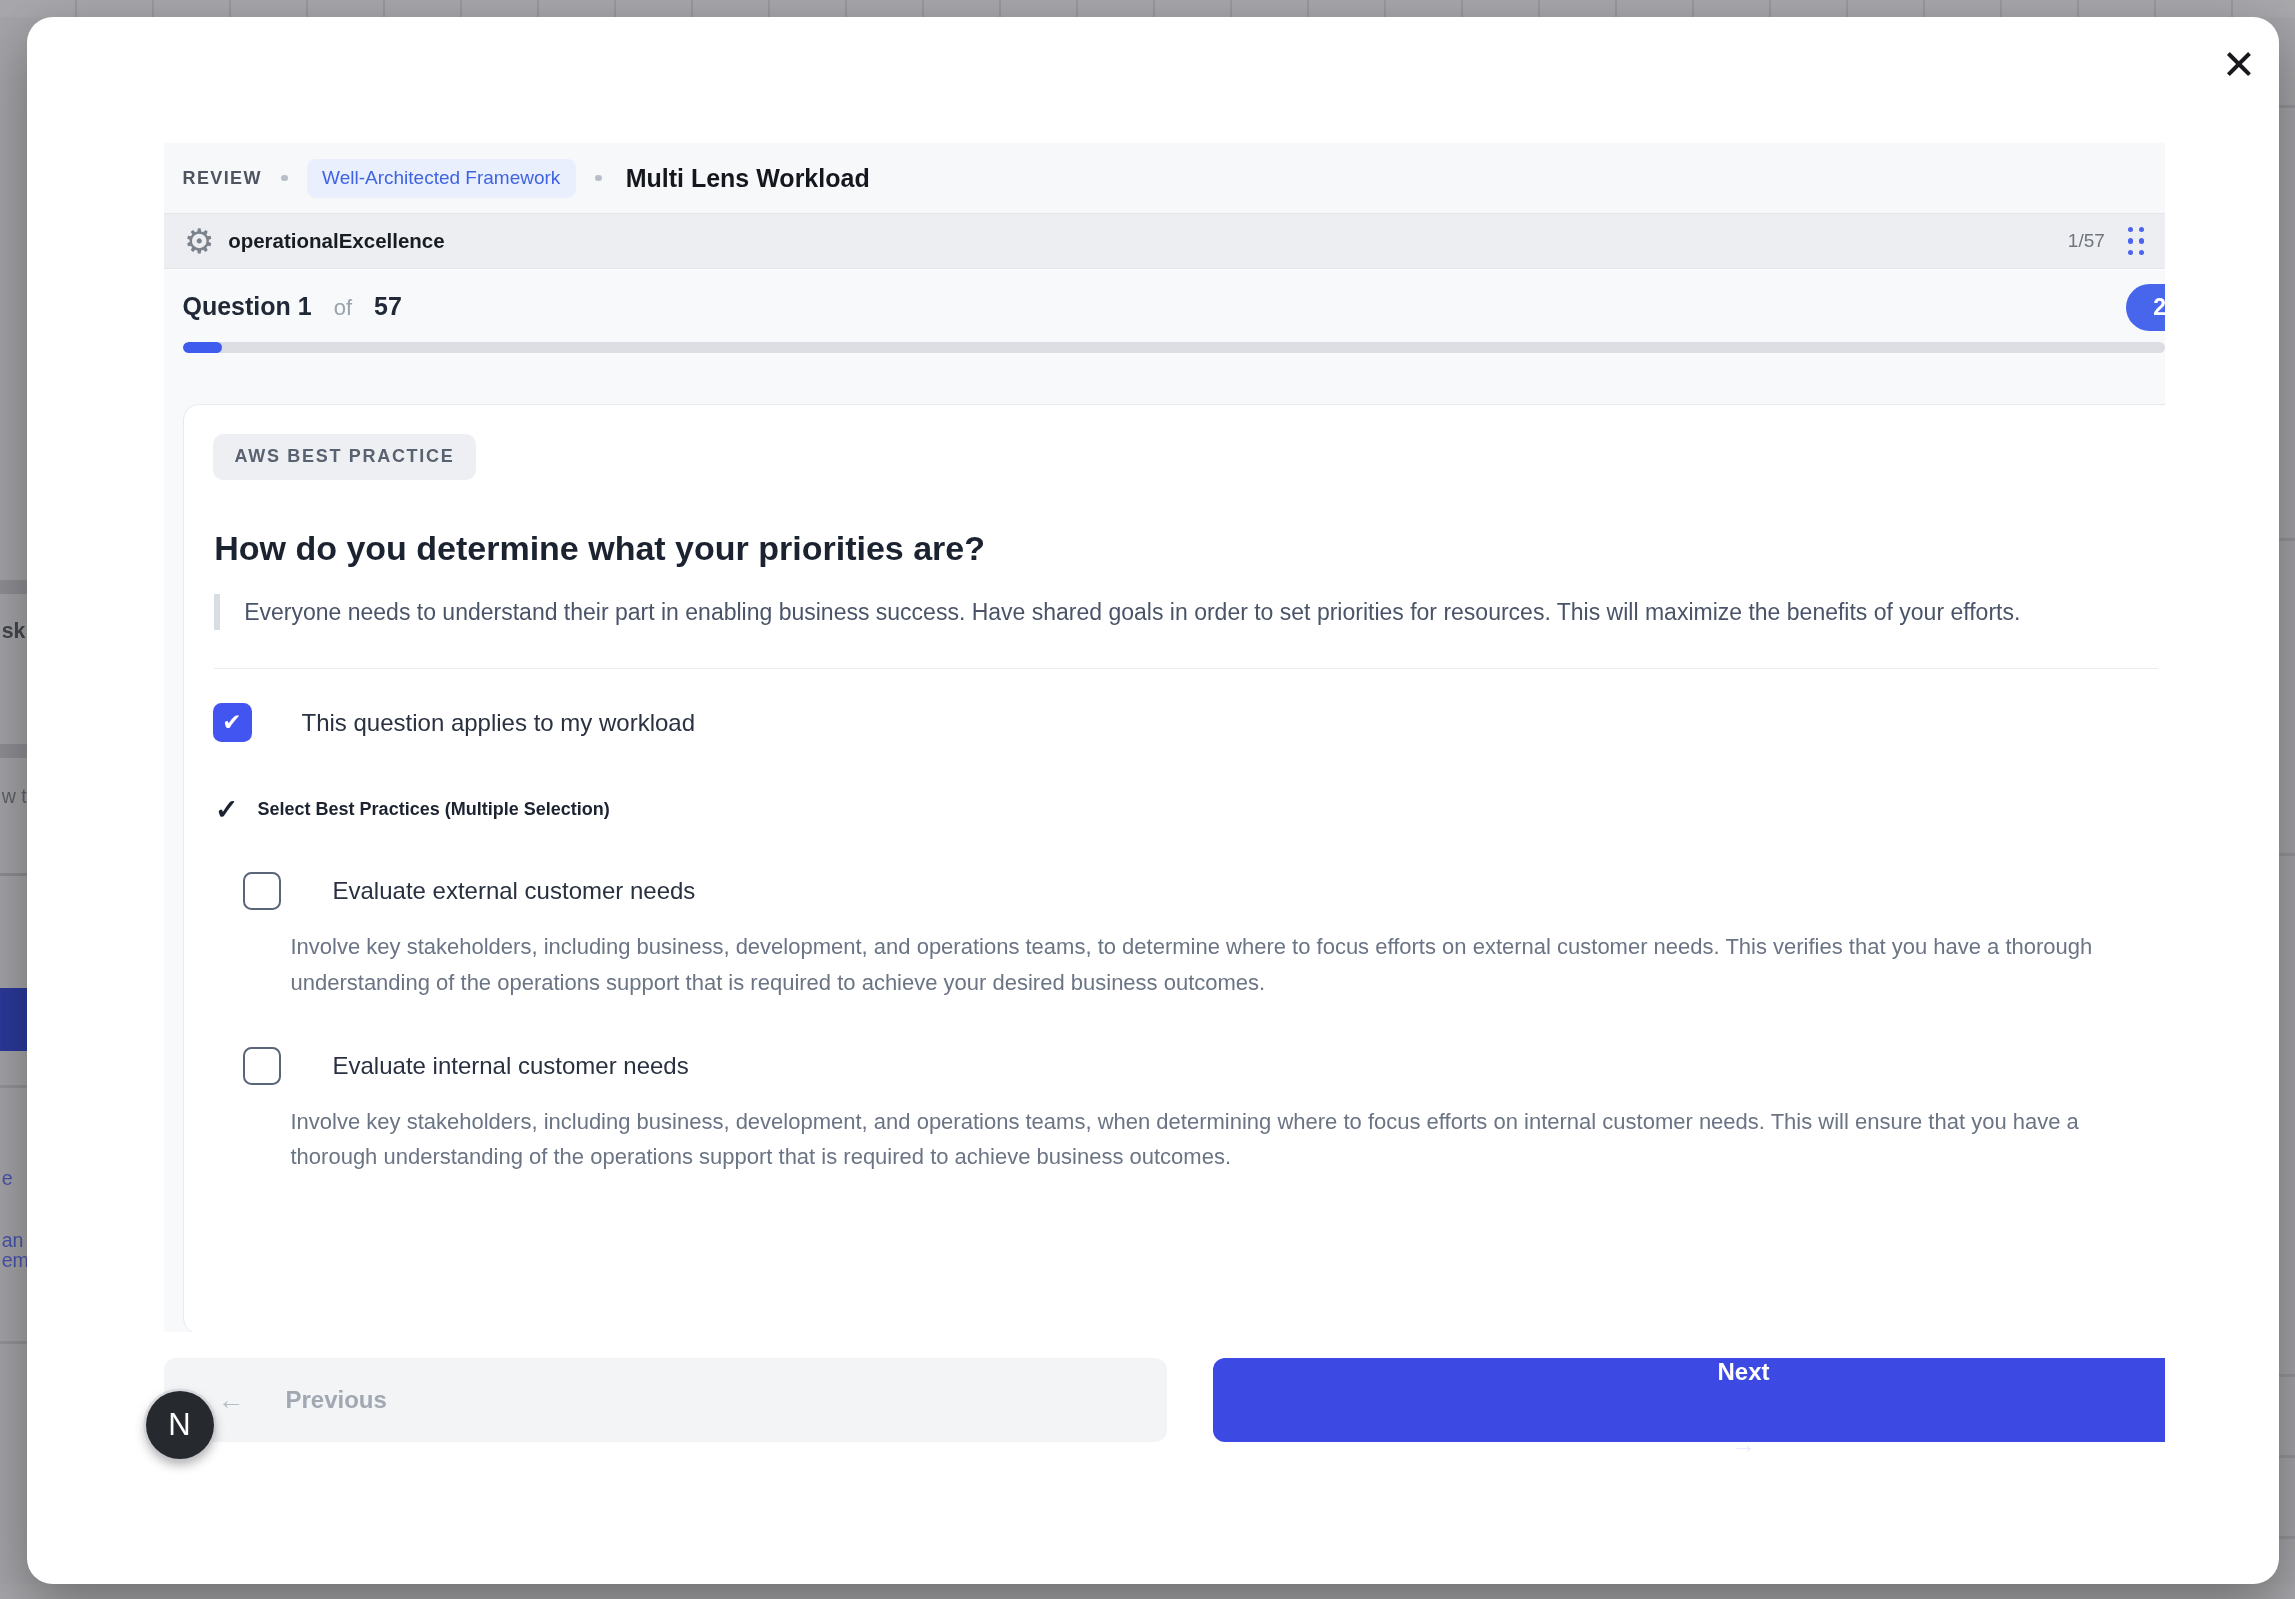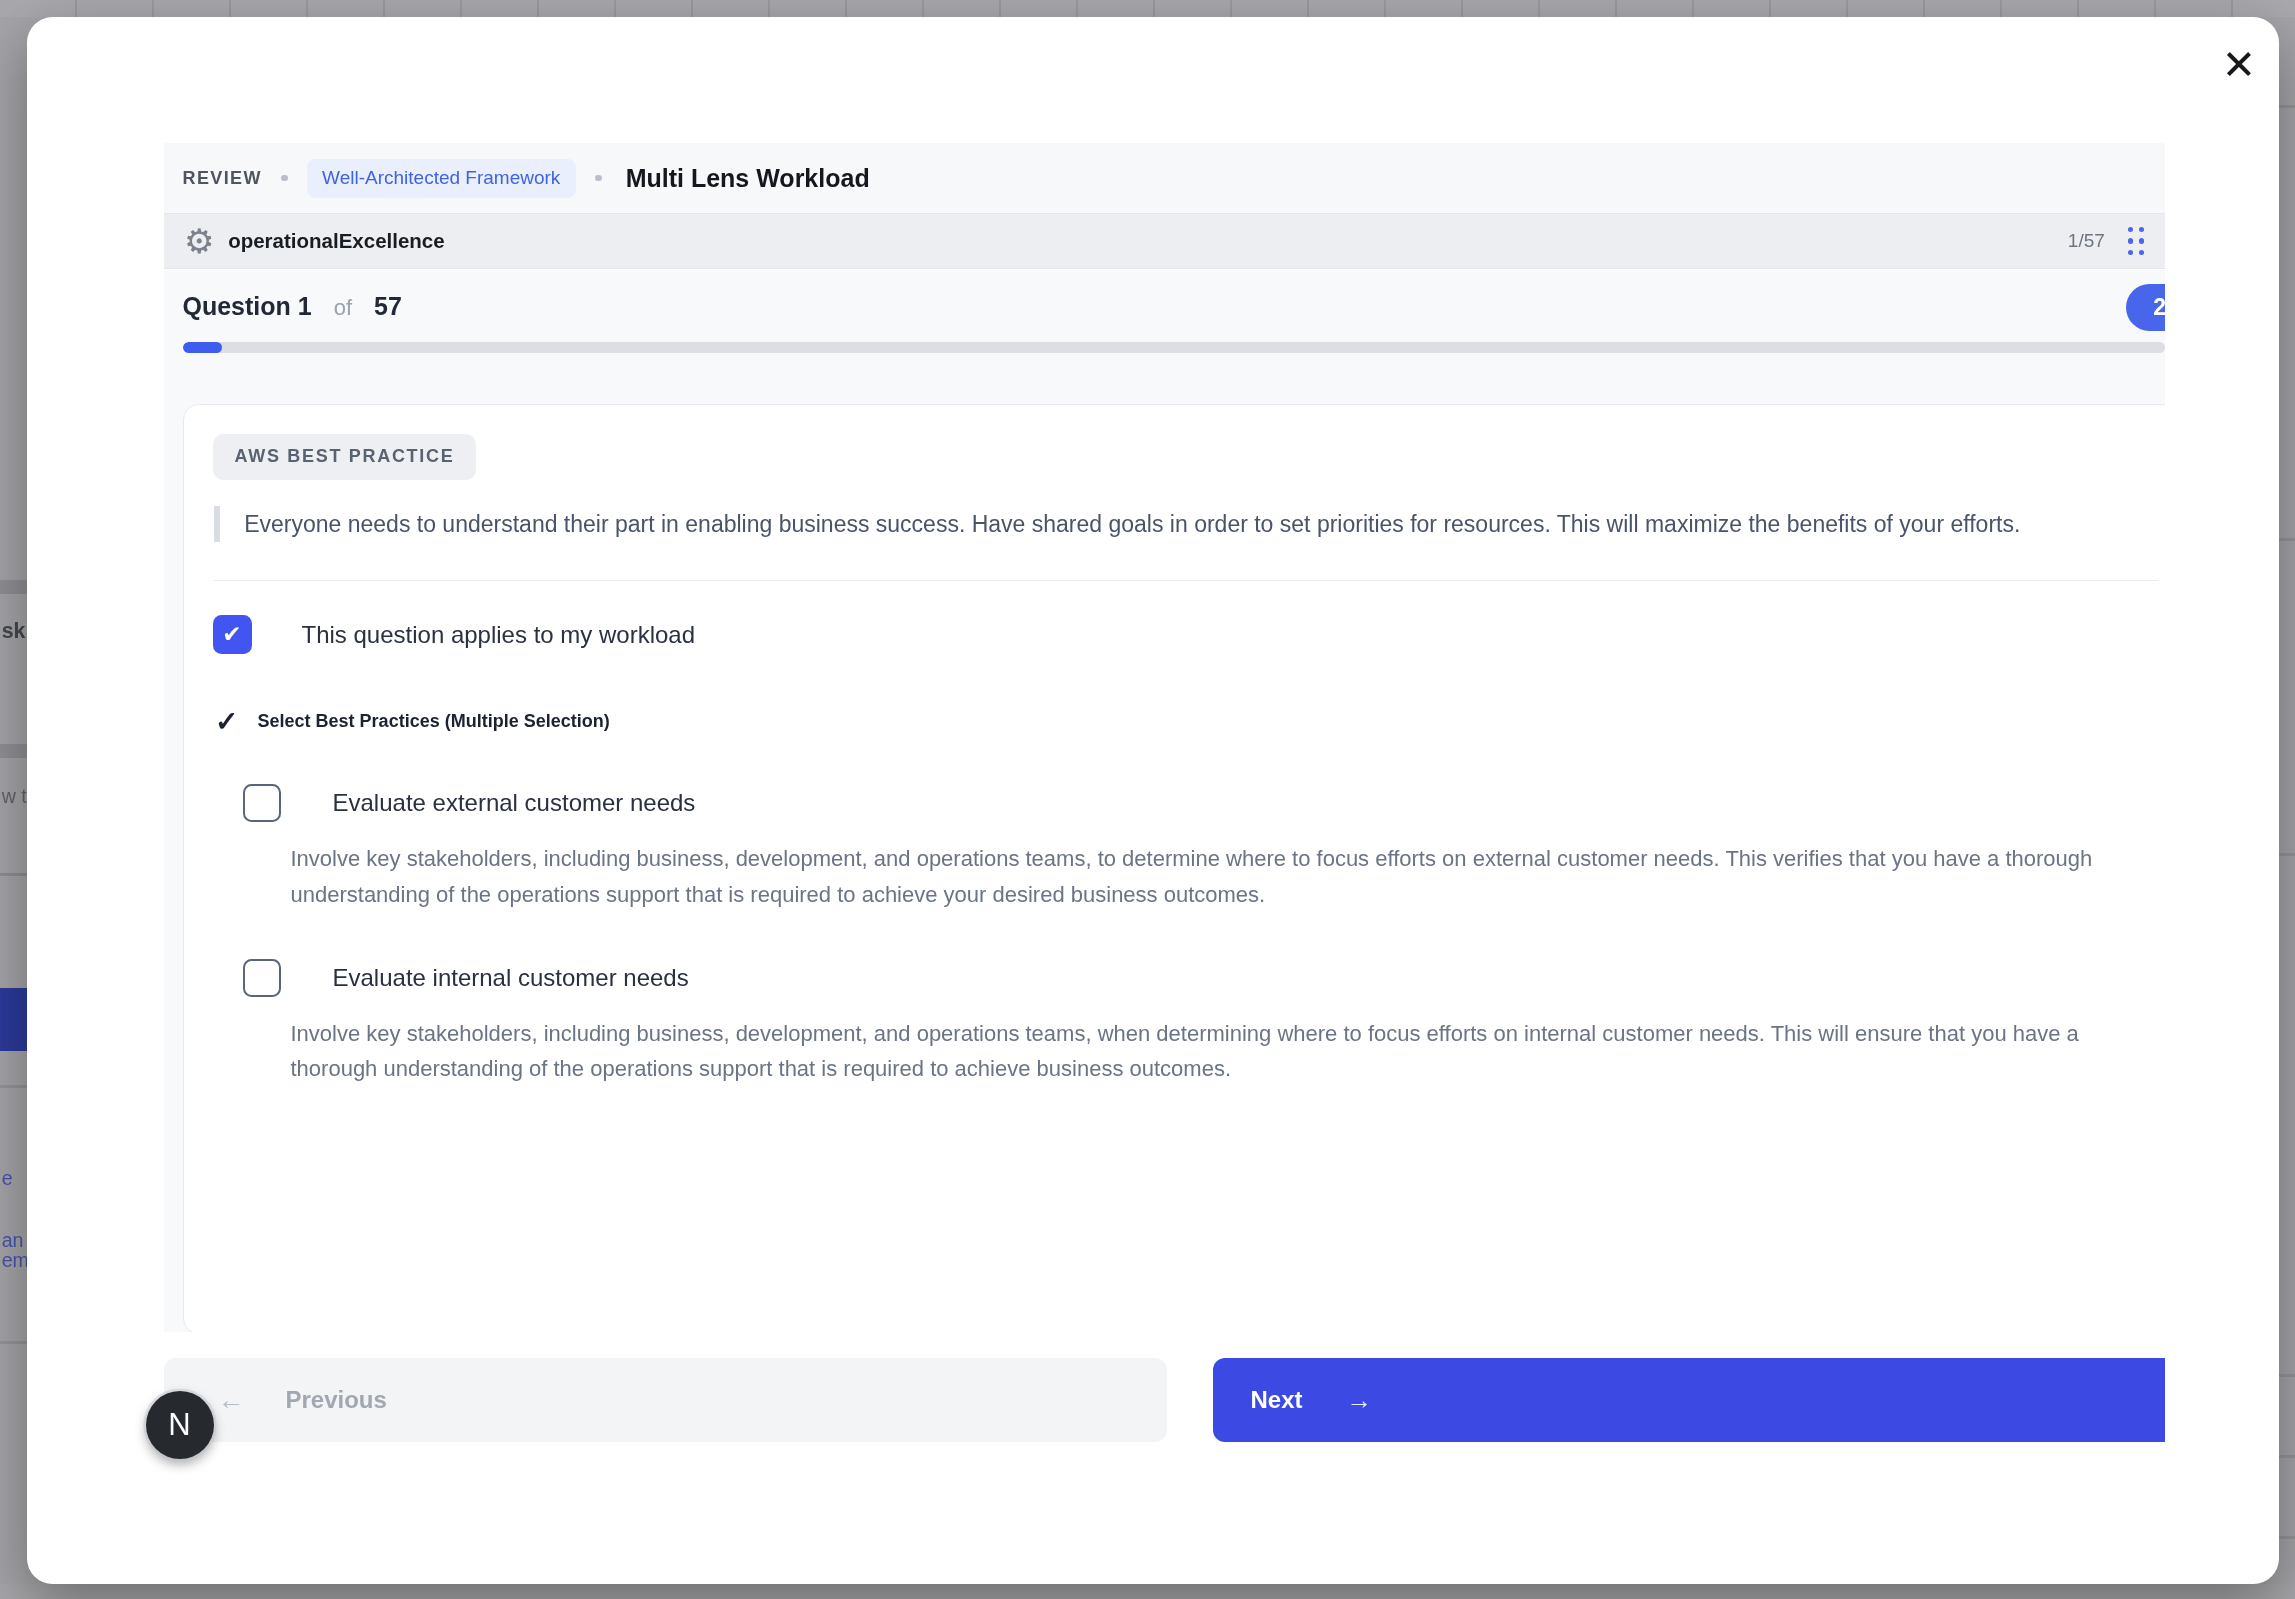--- a/index.html
+++ b/index.html
@@ -79,21 +79,21 @@
   .option-row { display:flex; align-items:center; margin-left:30px; cursor:pointer; }
   .cb-empty { width:38px; height:38px; border:2.6px solid #5a6579; border-radius:8.5px; background:#fff; flex:0 0 auto; }
   .option-label { margin-left:52px; font-size:24px; color:#293040; }
   .option-desc { margin:19px 51px 0 78px; font-size:22px; line-height:1.62; color:#6b7484; }
 
   
   .btn { position:absolute; top:1341px; height:84px; border-radius:12px; display:flex; align-items:center; cursor:pointer; }
   .btn-prev { left:0; width:1003px; background:#f3f4f6; padding-left:54px; gap:41px; }
   .prev-arrow { font-size:27px; color:#b7bdc5; }
   .prev-label { font-size:24px; font-weight:bold; color:#a1a8b2; }
-  .btn-next { left:1049px; width:1024px; background:#3c49e2; padding-left:38px; gap:44px; }
+  .btn-next { left:1049px; width:1024px; background:#3c49e2; padding-left:38px; gap:44px;flex-direction:column; }
   .next-label { font-size:24px; font-weight:bold; color:#ffffff; }
   .next-arrow { font-size:25.6px; color:#e8eaff; }
 
   .avatar { position:absolute; left:119px; top:1374px; width:68px; height:68px; border-radius:50%;
             background:#26292e; color:#fff; font-size:31px; display:flex; align-items:center; justify-content:center;
             box-shadow:0 0 0 2.6px rgba(200,202,210,0.55), 0 5.1px 12px rgba(0,0,0,0.35); cursor:pointer; }
 </style>
 </head>
 <body>
 
@@ -160,20 +160,21 @@
         <span class="pct-pill">2%</span>
       </div>
 
       <div class="progress-track">
         <div class="progress-fill" style="width: 2%;"></div>
       </div>
 
       <div class="card">
         <span class="chip">AWS BEST PRACTICE</span>
 
+        <div class="q-title">How do you determine what your priorities are?</div>
 
         <div class="q-desc">Everyone needs to understand their part in enabling business success. Have shared goals in order to set priorities for resources. This will maximize the benefits of your efforts.</div>
 
         <div class="divider"></div>
 
         <div class="applies-row">
           <span class="cb-checked">✔</span>
           <span class="applies-label">This question applies to my workload</span>
         </div>
 

